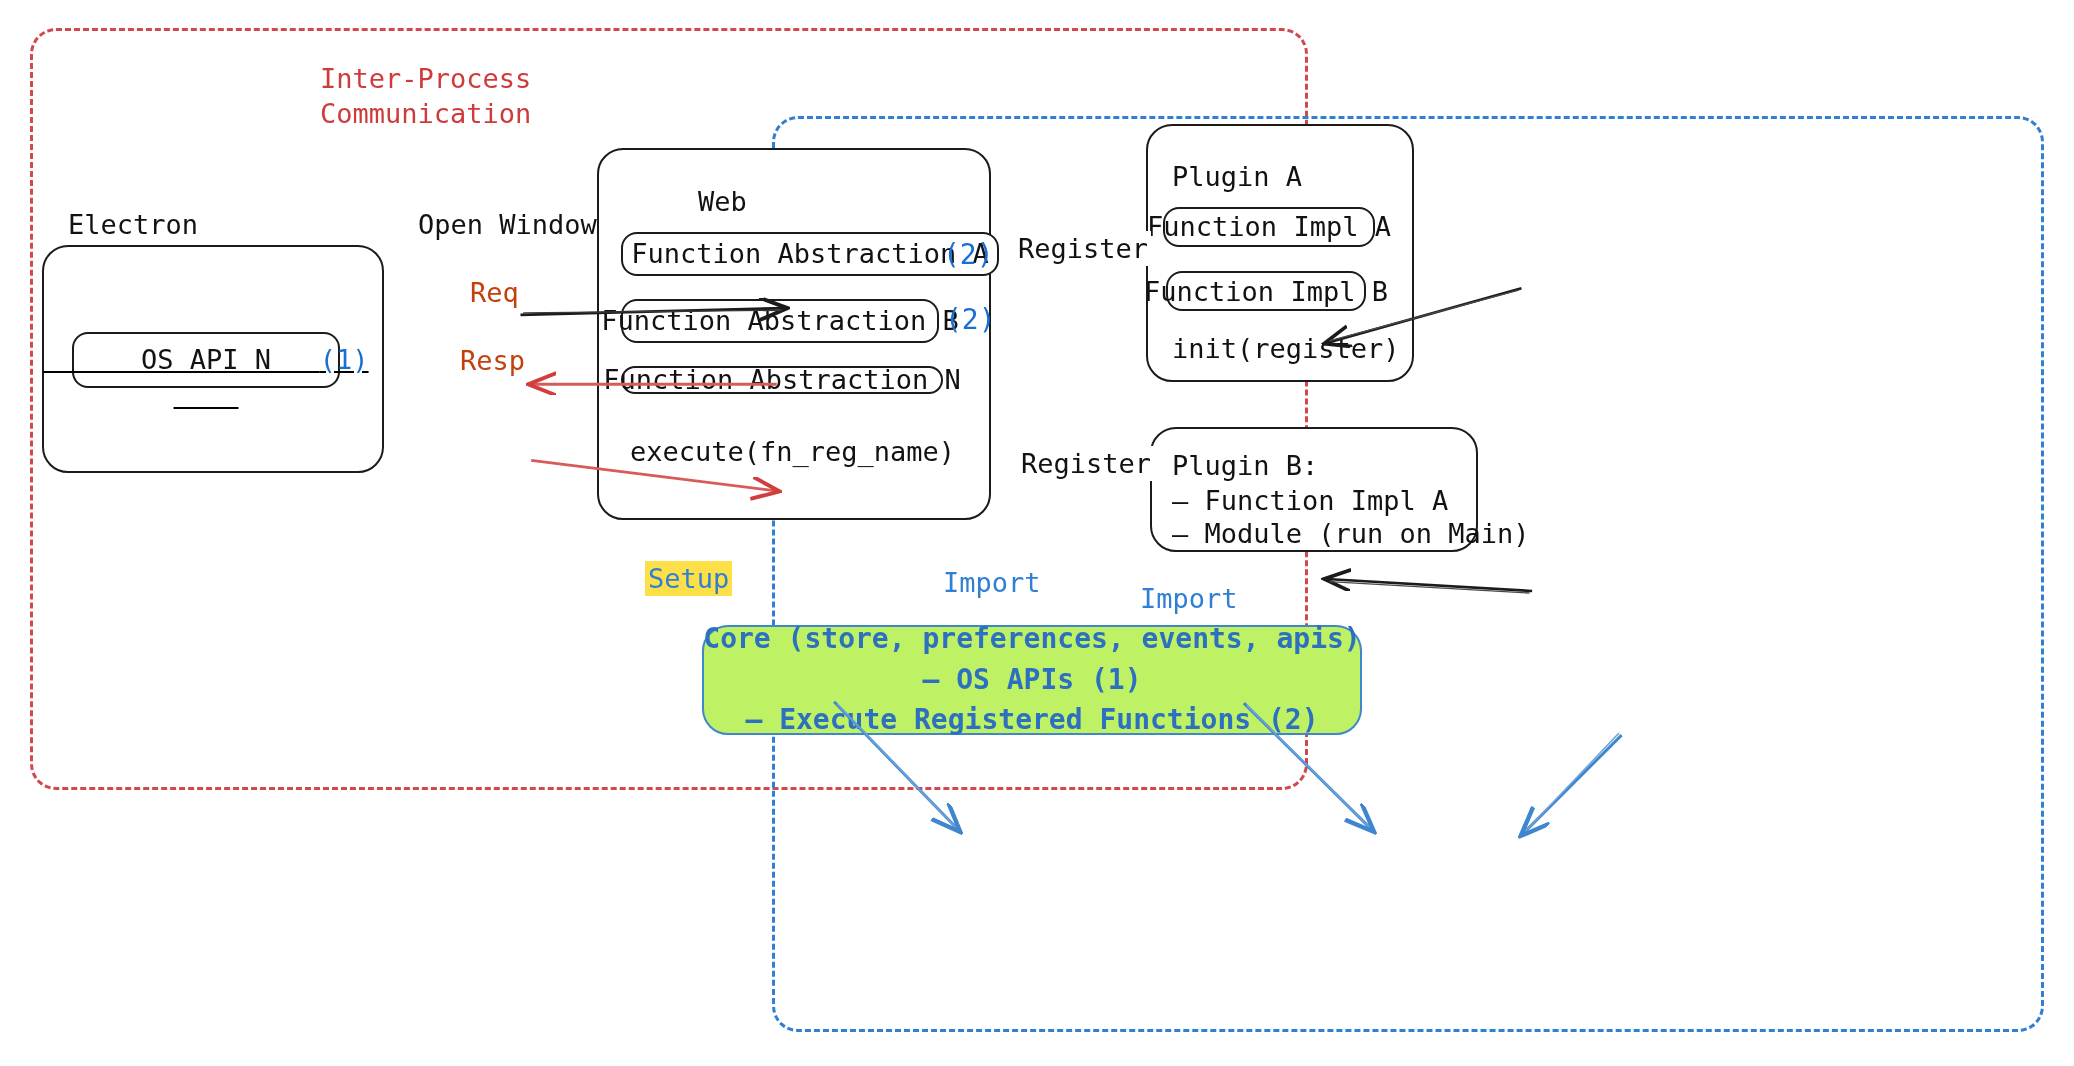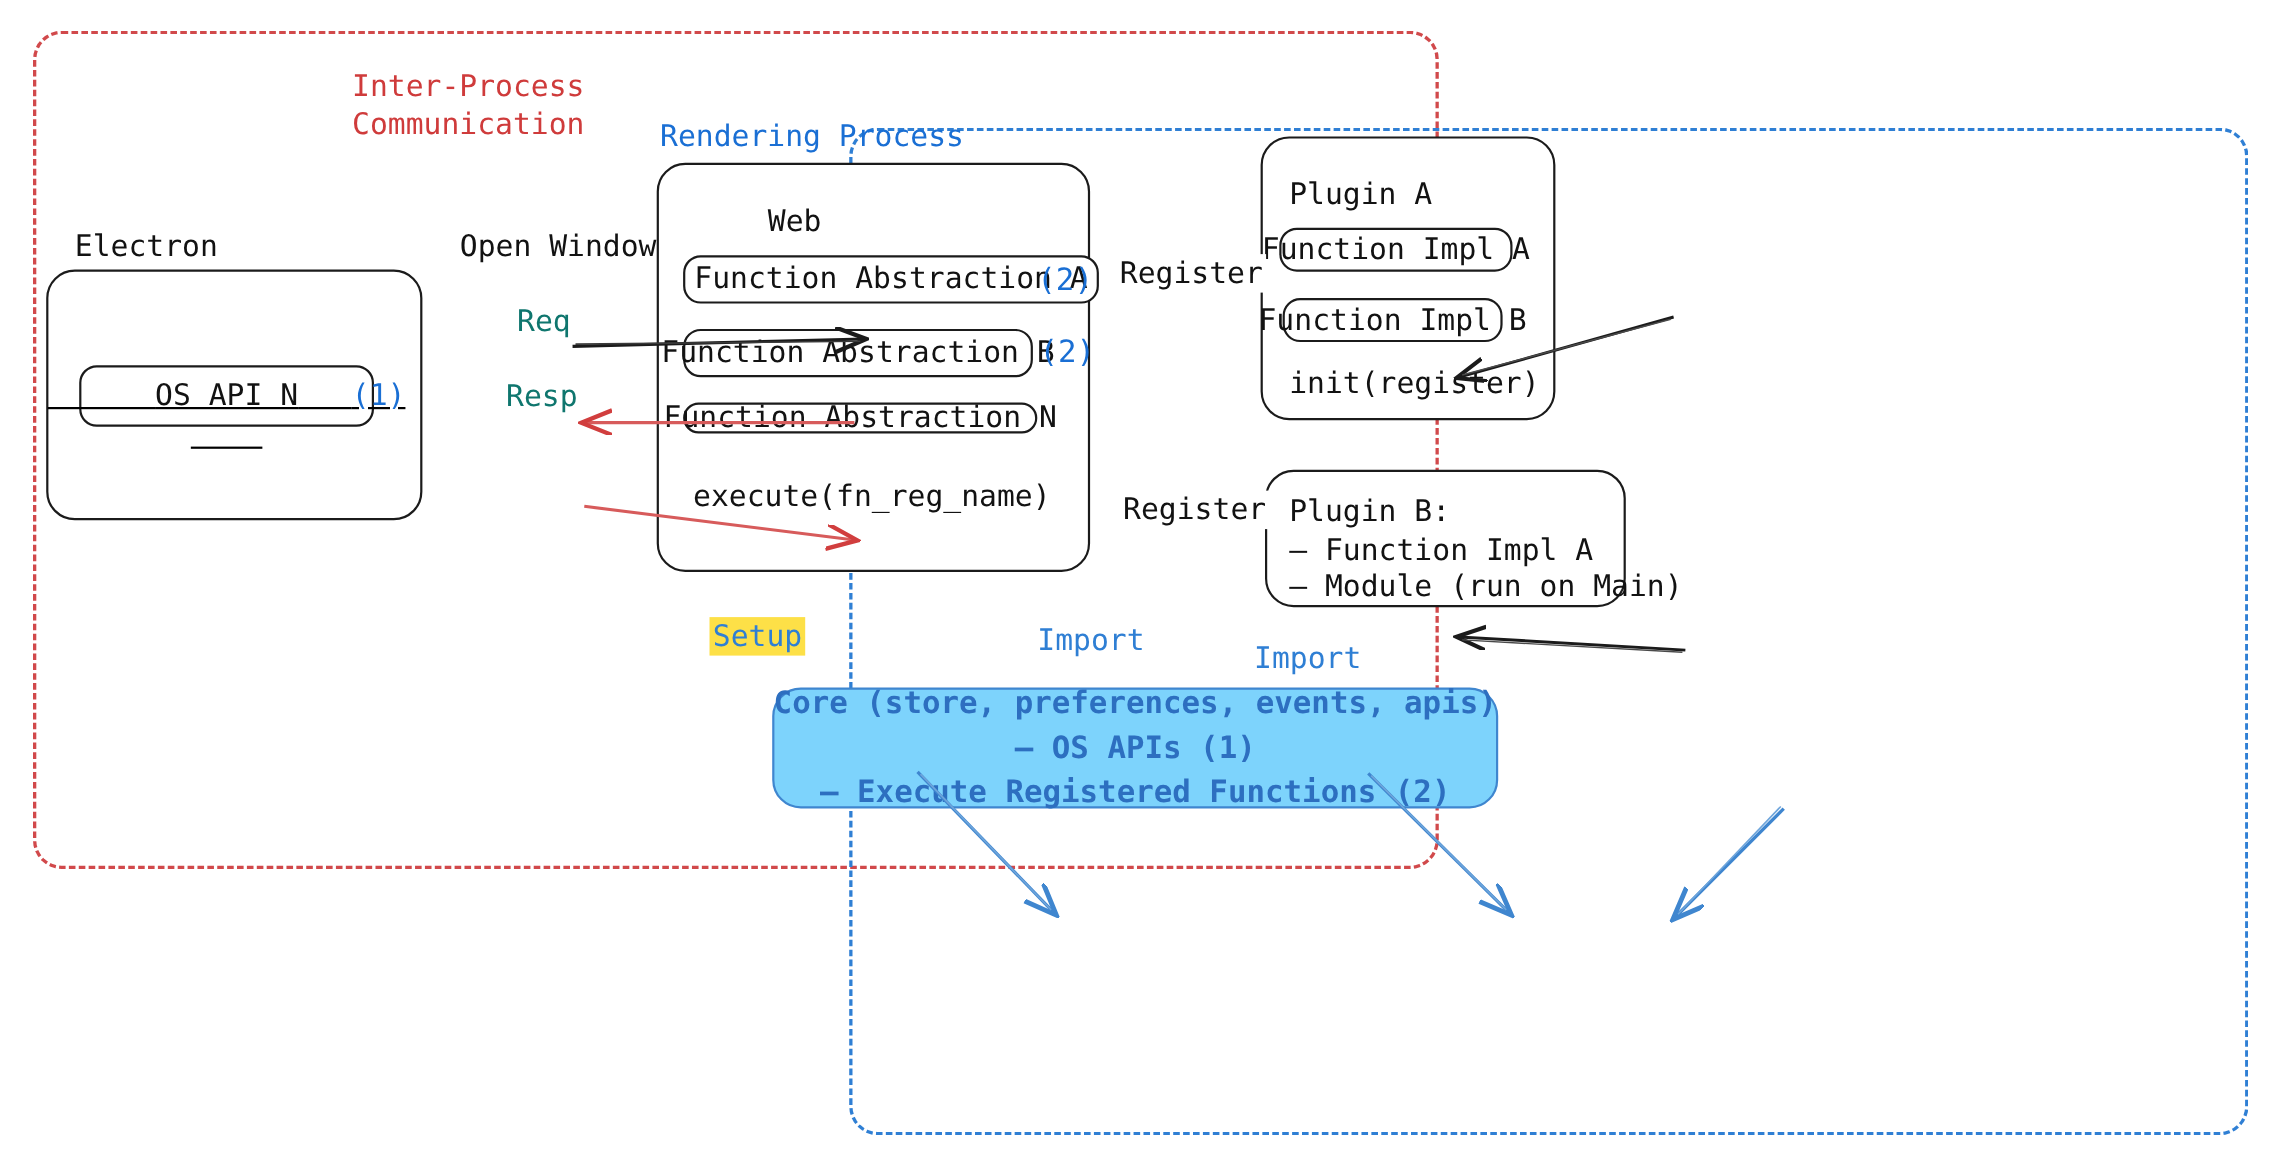--- a/index.html
+++ b/index.html
@@ -23,39 +23,38 @@
         display:flex;align-items:center;justify-content:center;text-align:center;}
   .card-title{position:absolute;font-size:27px;color:#121212;white-space:pre;}
   .card-text{position:absolute;font-size:27px;color:#121212;white-space:pre;line-height:1.35;}
 
   .pill-label{font-size:27px;color:#121212;white-space:pre;line-height:1.3;}
   .ref{color:#1a6fd4;}
   .side-ref{position:absolute;font-size:28px;color:#1a6fd4;white-space:pre;}
 
   .edge-label{position:absolute;font-size:27px;white-space:pre;line-height:1.3;}
   .edge-label.black{color:#121212;}
-  .edge-label.red{color:#0f766e;}
+  .edge-label.red{color:#c2410c;}
   .edge-label.blue{color:#2f7fd4;}
 
-  .core-box{position:absolute;box-sizing:border-box;border:2.6px solid #3f86cf;border-radius:26px;background:#7dd3fc;
+  .core-box{position:absolute;box-sizing:border-box;border:2.6px solid #3f86cf;border-radius:26px;background:#bef264;
             display:flex;flex-direction:column;align-items:center;justify-content:center;}
   .core-line{font-size:28px;font-weight:bold;color:#2d6fc0;white-space:pre;line-height:1.45;}
 </style>
 </head>
 <body>
 
 <div class="stage">
 
   <div class="region red" style="left:30px;top:28px;width:1278px;height:762px;"></div>
   <div class="region blue" style="left:772px;top:116px;width:1272px;height:916px;"></div>
 
   <div class="region-label red" style="left:320px;top:62px;">Inter-Process
 Communication</div>
 
-  <div class="region-label blue" style="left:600px;top:108px;">Rendering Process</div>
 
   <div class="card" style="left:42px;top:245px;width:342px;height:228px;"></div>
   <div class="card-title" style="left:68px;top:209px;">Electron</div>
 
 
   <div class="pill" style="left:72px;top:332px;width:268px;height:56px;text-decoration:underline;">
     <span class="pill-label">
       <span>OS API N</span><span>   </span><span class="ref">(1)</span>
     </span>
   </div>

